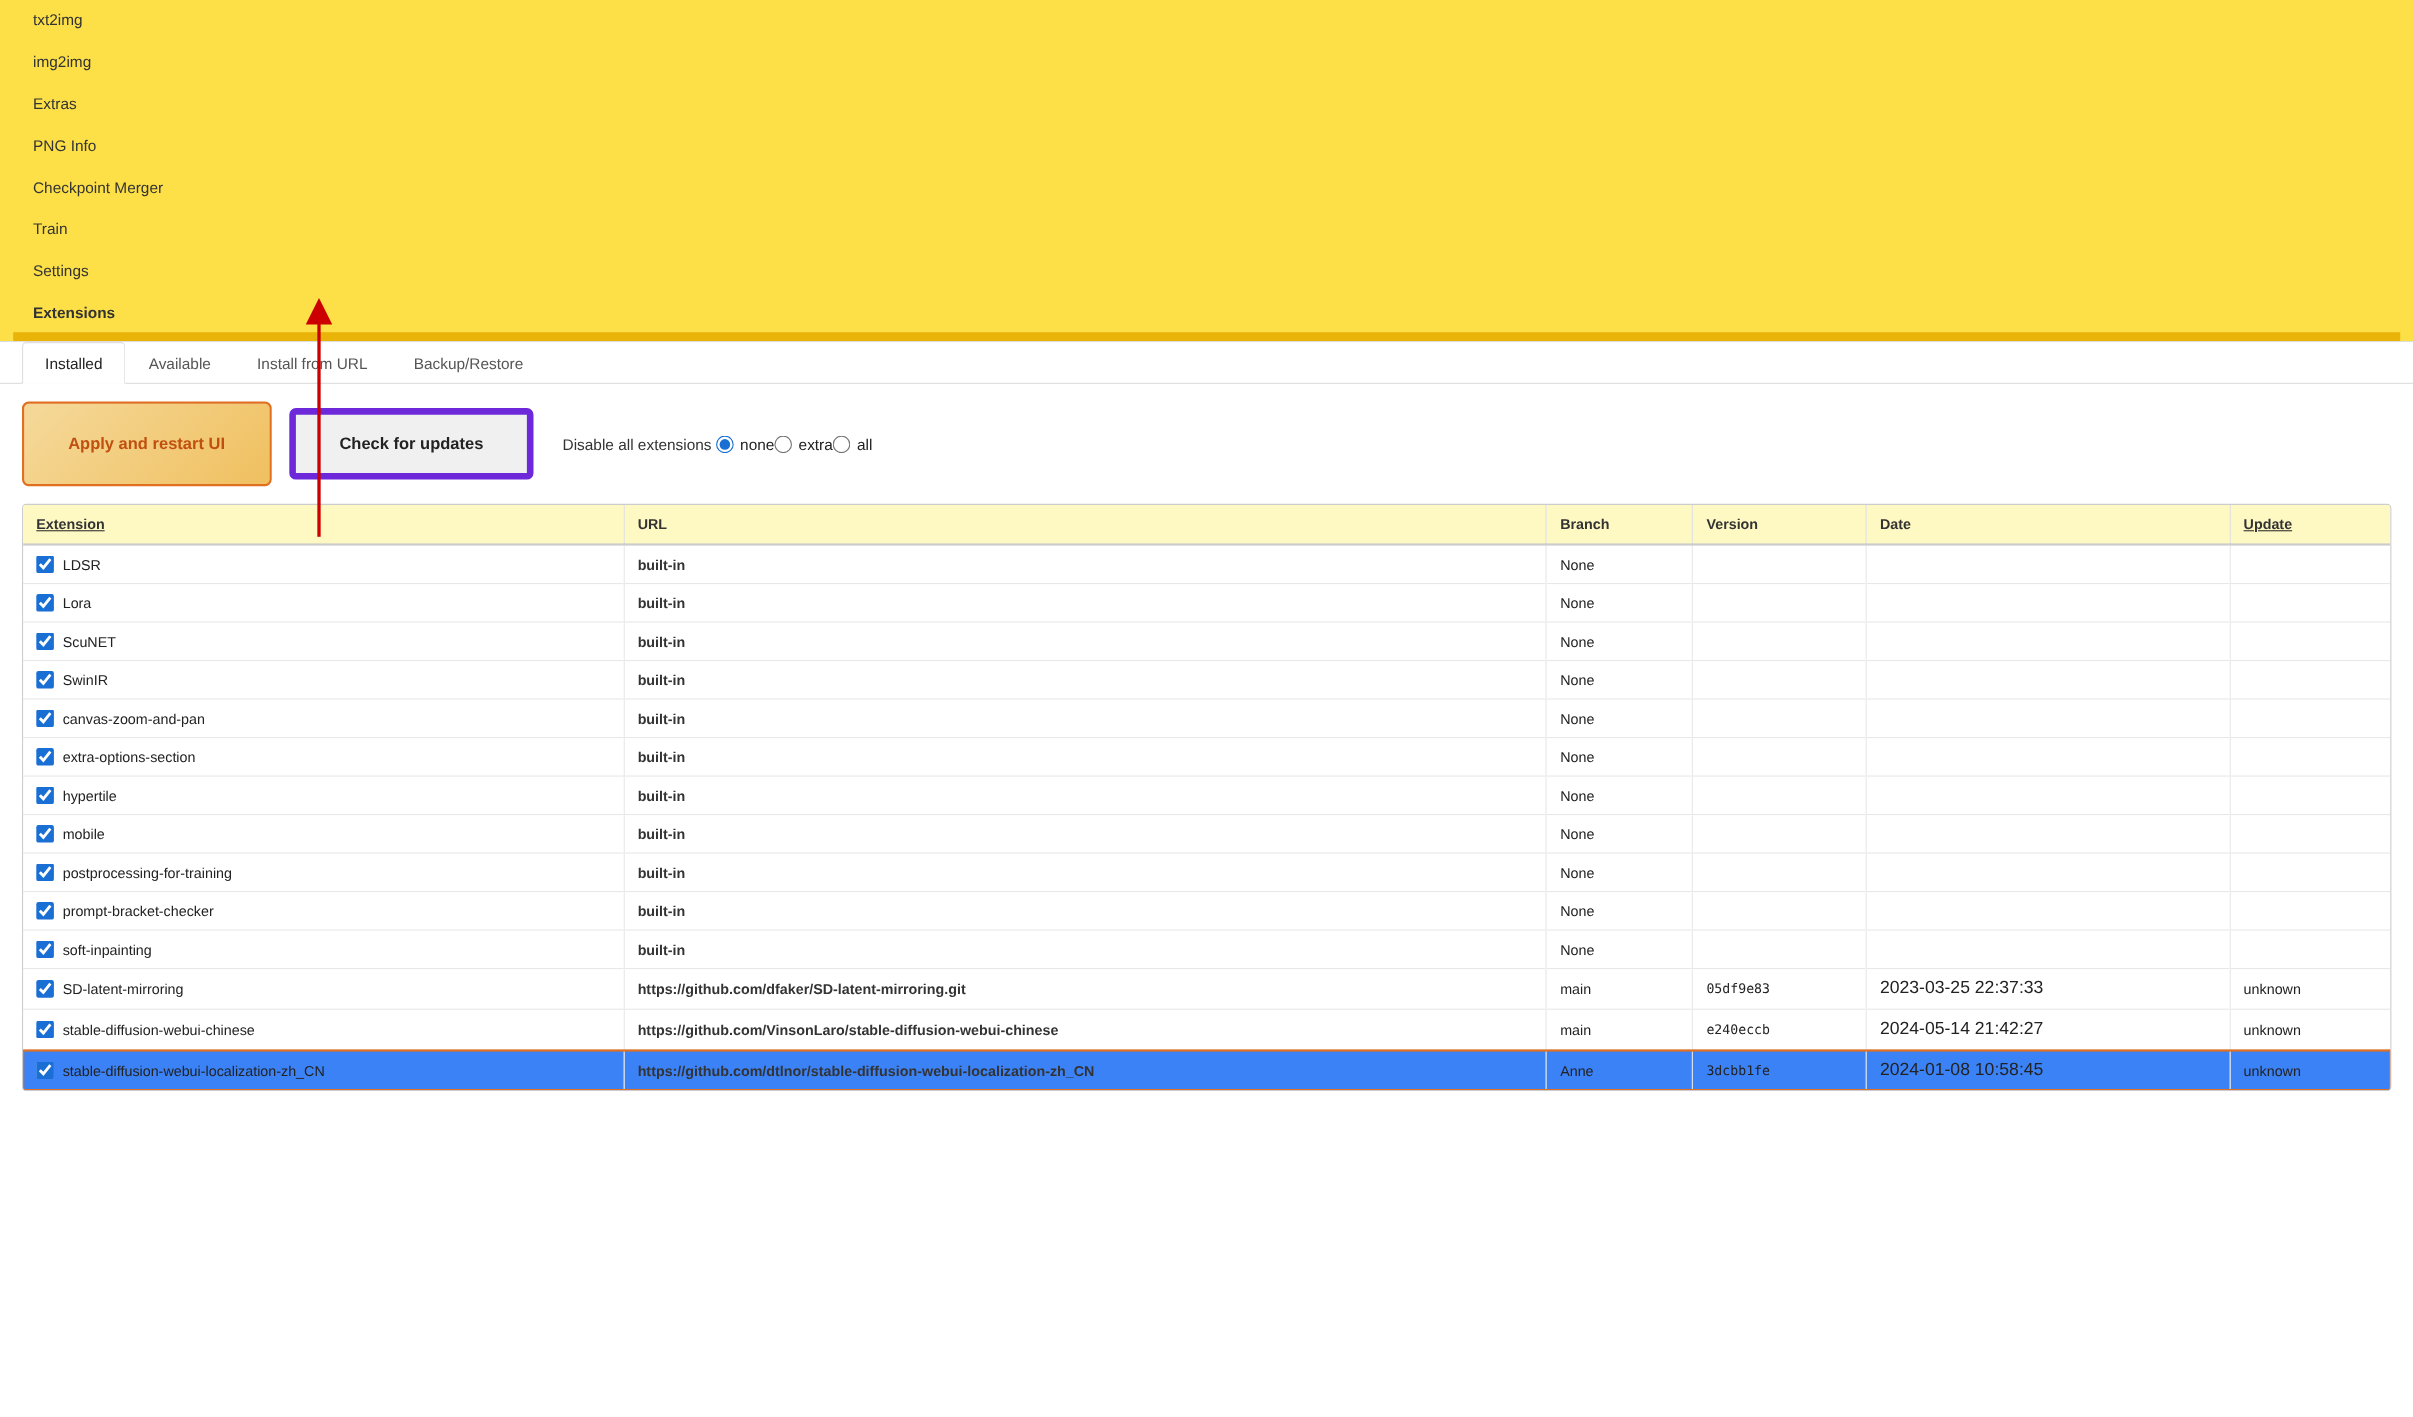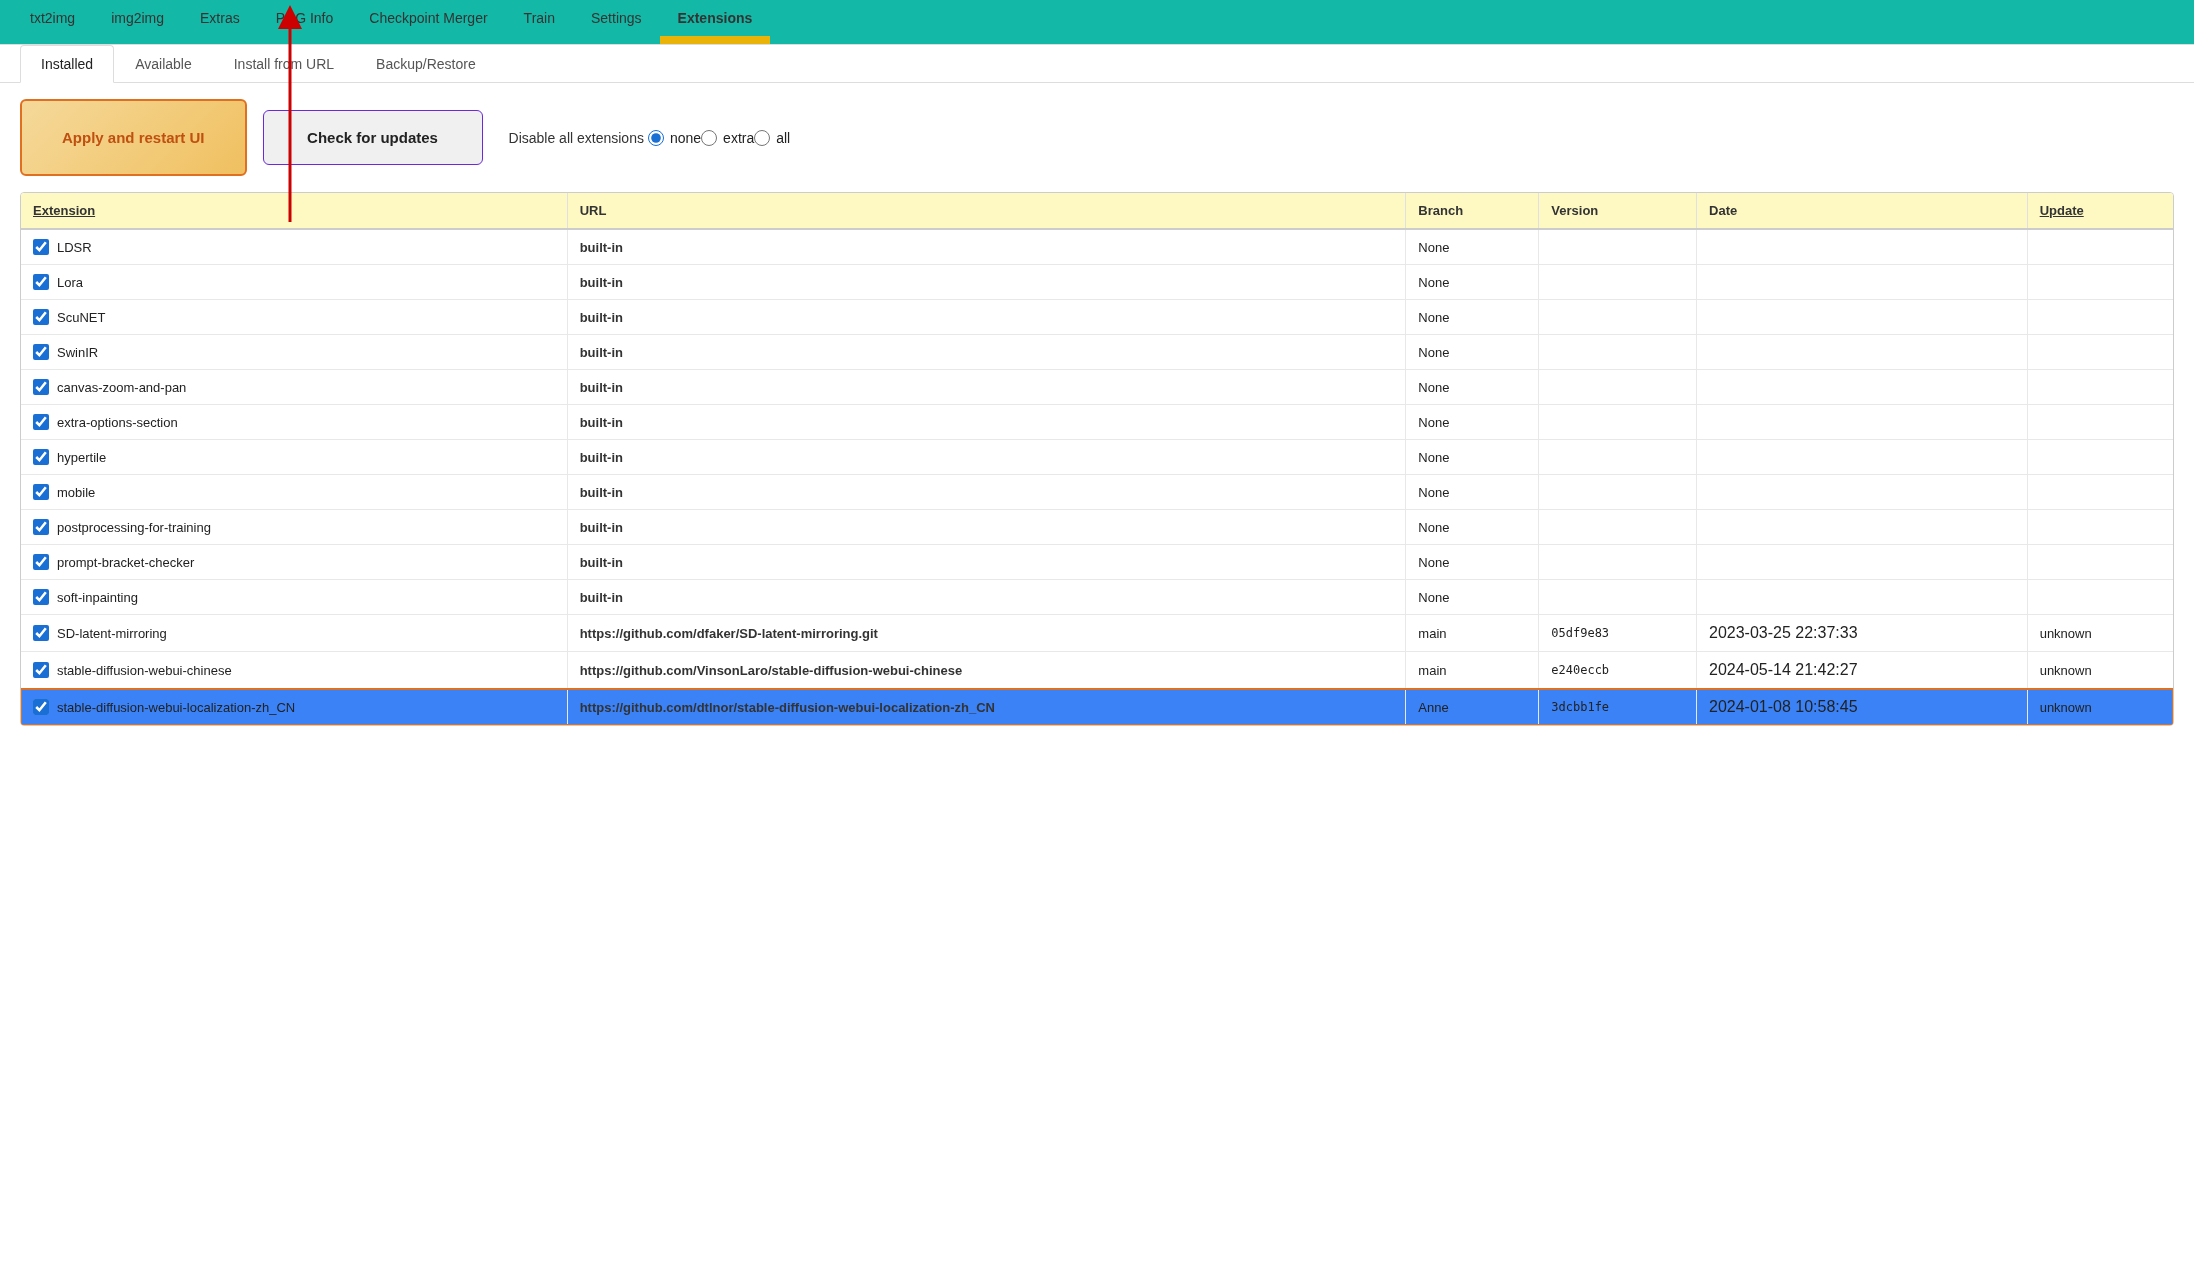--- a/index.html
+++ b/index.html
@@ -6,21 +6,22 @@
     body {
       font-family: -apple-system, BlinkMacSystemFont, 'Segoe UI', sans-serif;
       font-size: 14px;
       background: #fff;
       color: #222;
     }
     .top-nav {
       display: flex;
       border-bottom: 1px solid #ddd;
       padding: 0 12px;
-      background: #14b8a6;
+      background: #fde047;
+      flex-direction: column;
     }
     .top-nav-item {
       padding: 10px 18px;
       cursor: pointer;
       font-size: 14px;
       color: #333;
       border-bottom: 2px solid transparent;
     }
     .top-nav-item.active {
       font-weight: 700;
@@ -62,21 +63,21 @@
       color: #c05010;
       font-weight: 700;
       font-size: 15px;
       padding: 28px 40px;
       border-radius: 6px;
       cursor: pointer;
       min-width: 220px;
     }
     .btn-check {
       background: #f0f0f0;
-      border: 1px solid #6d28d9;
+      border: 6px solid #6d28d9;
       color: #222;
       font-weight: 700;
       font-size: 15px;
       padding: 18px 40px;
       border-radius: 6px;
       cursor: pointer;
       min-width: 220px;
     }
     .disable-group {
       display: flex;

